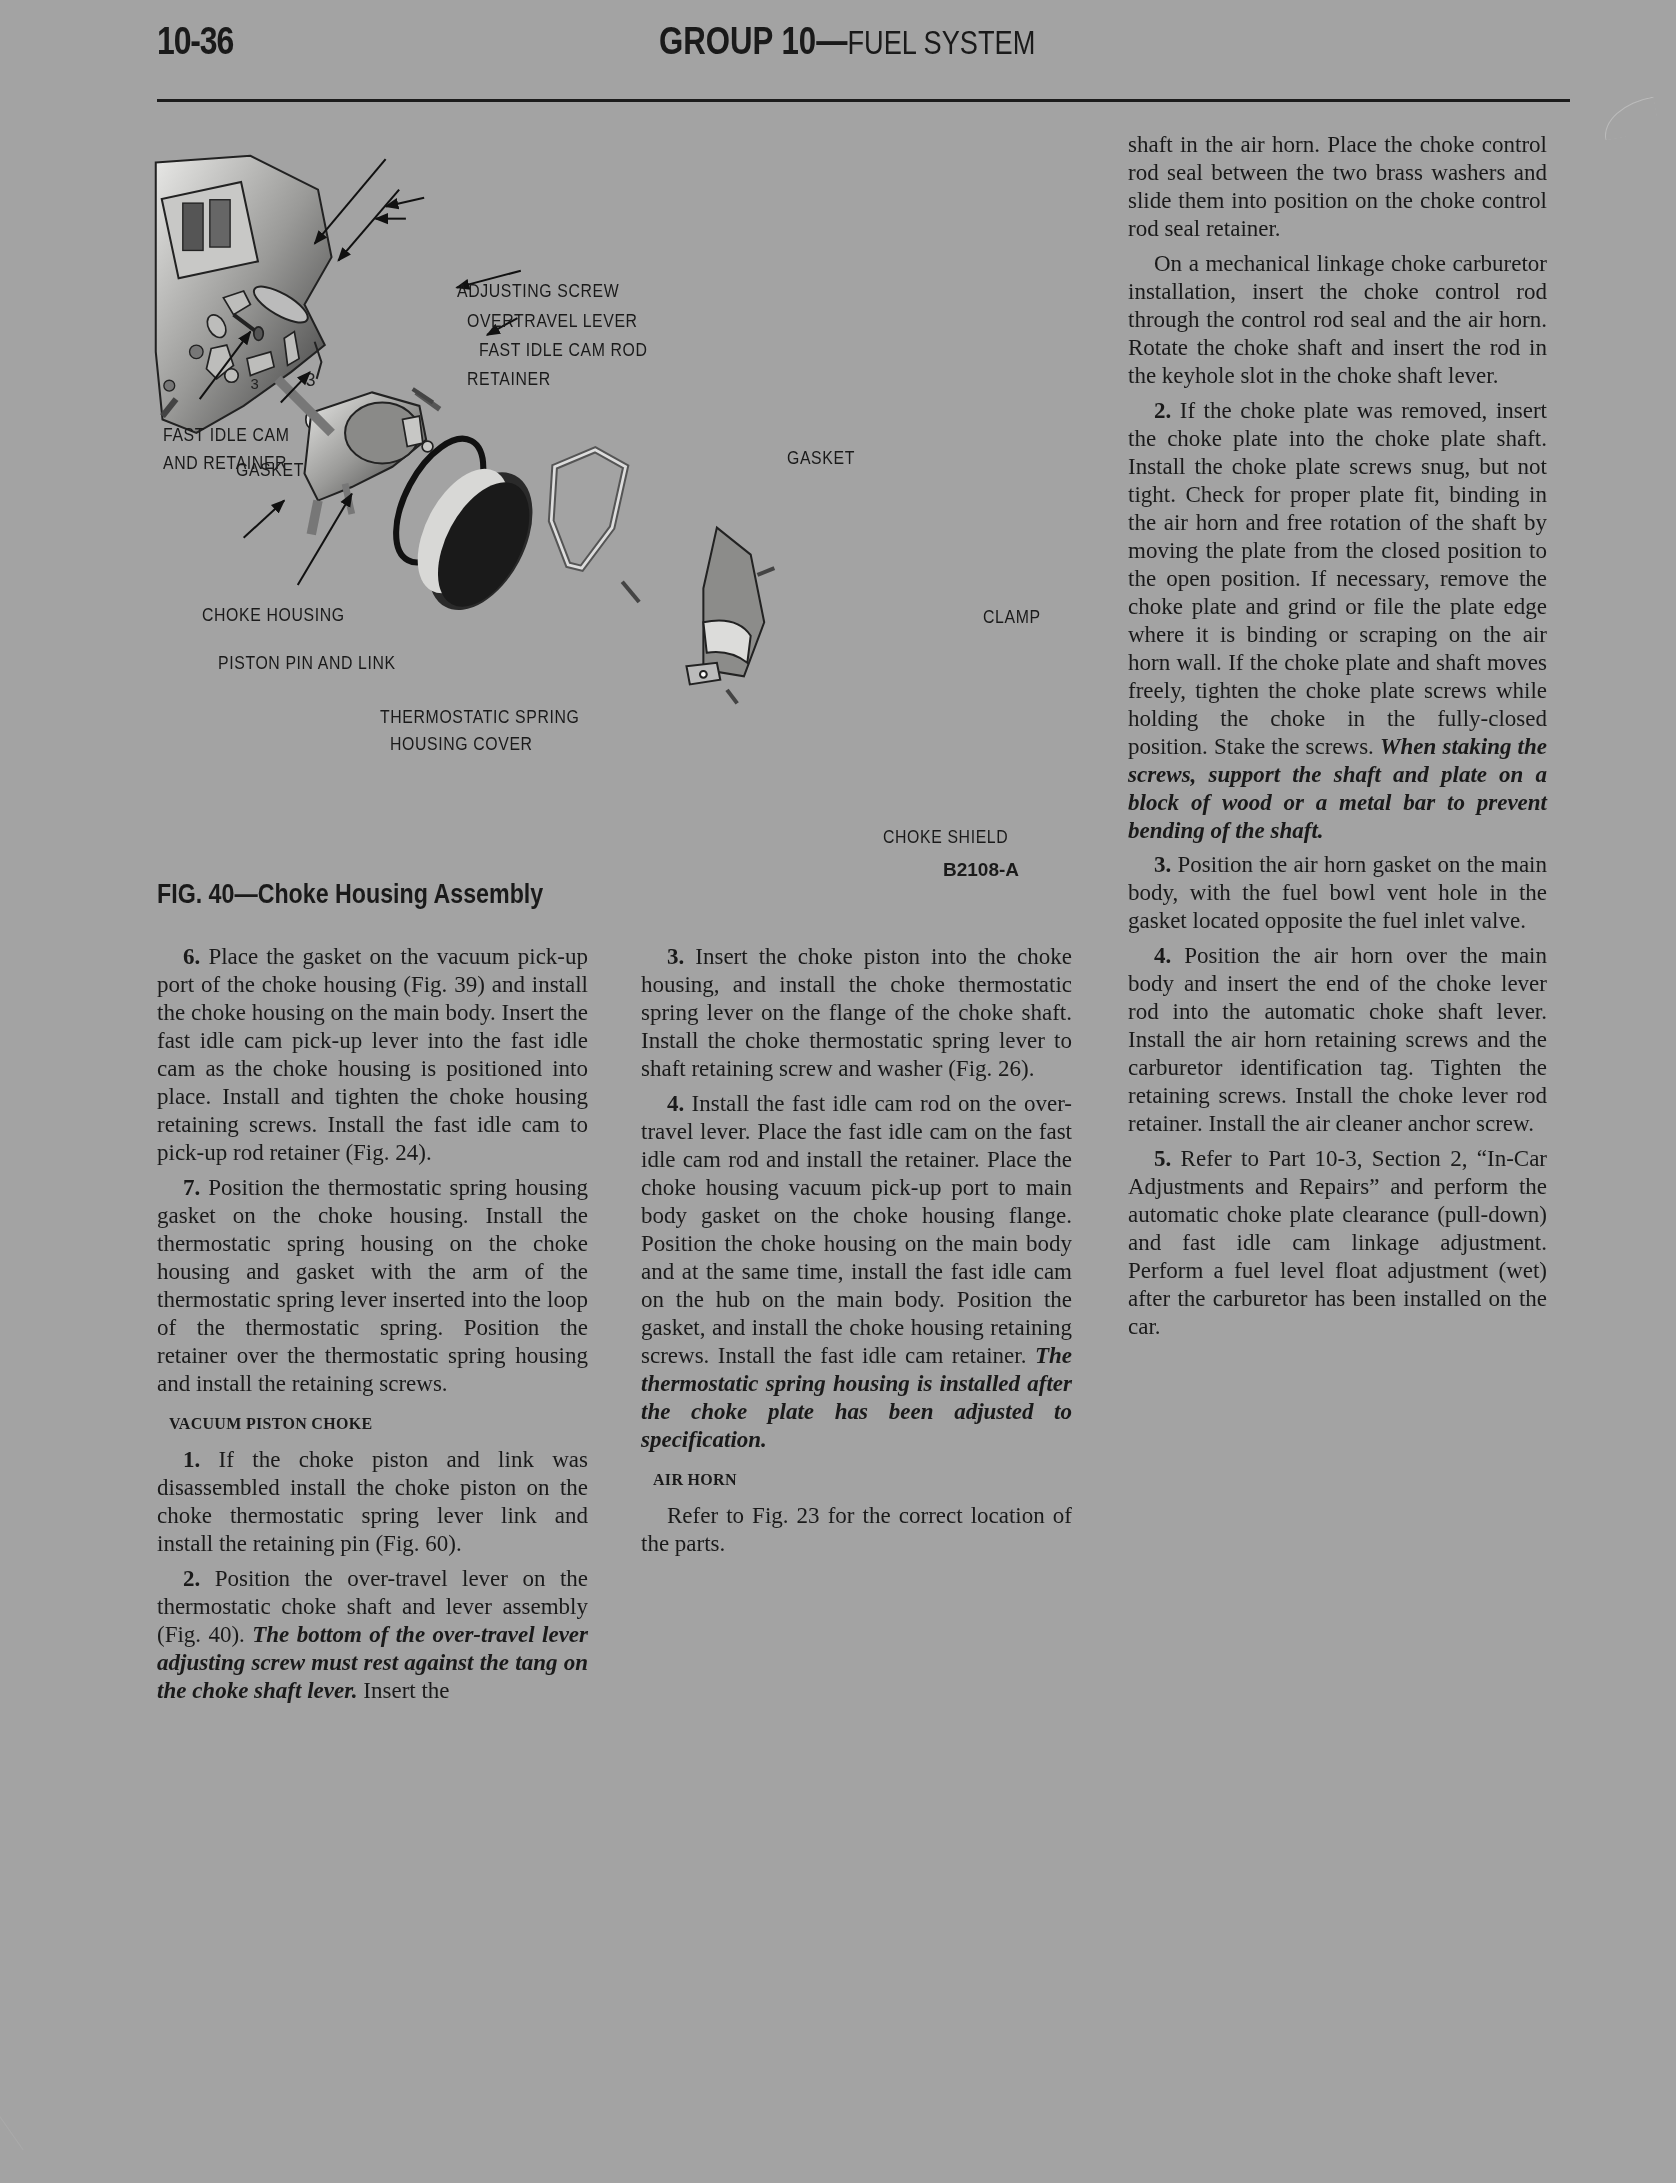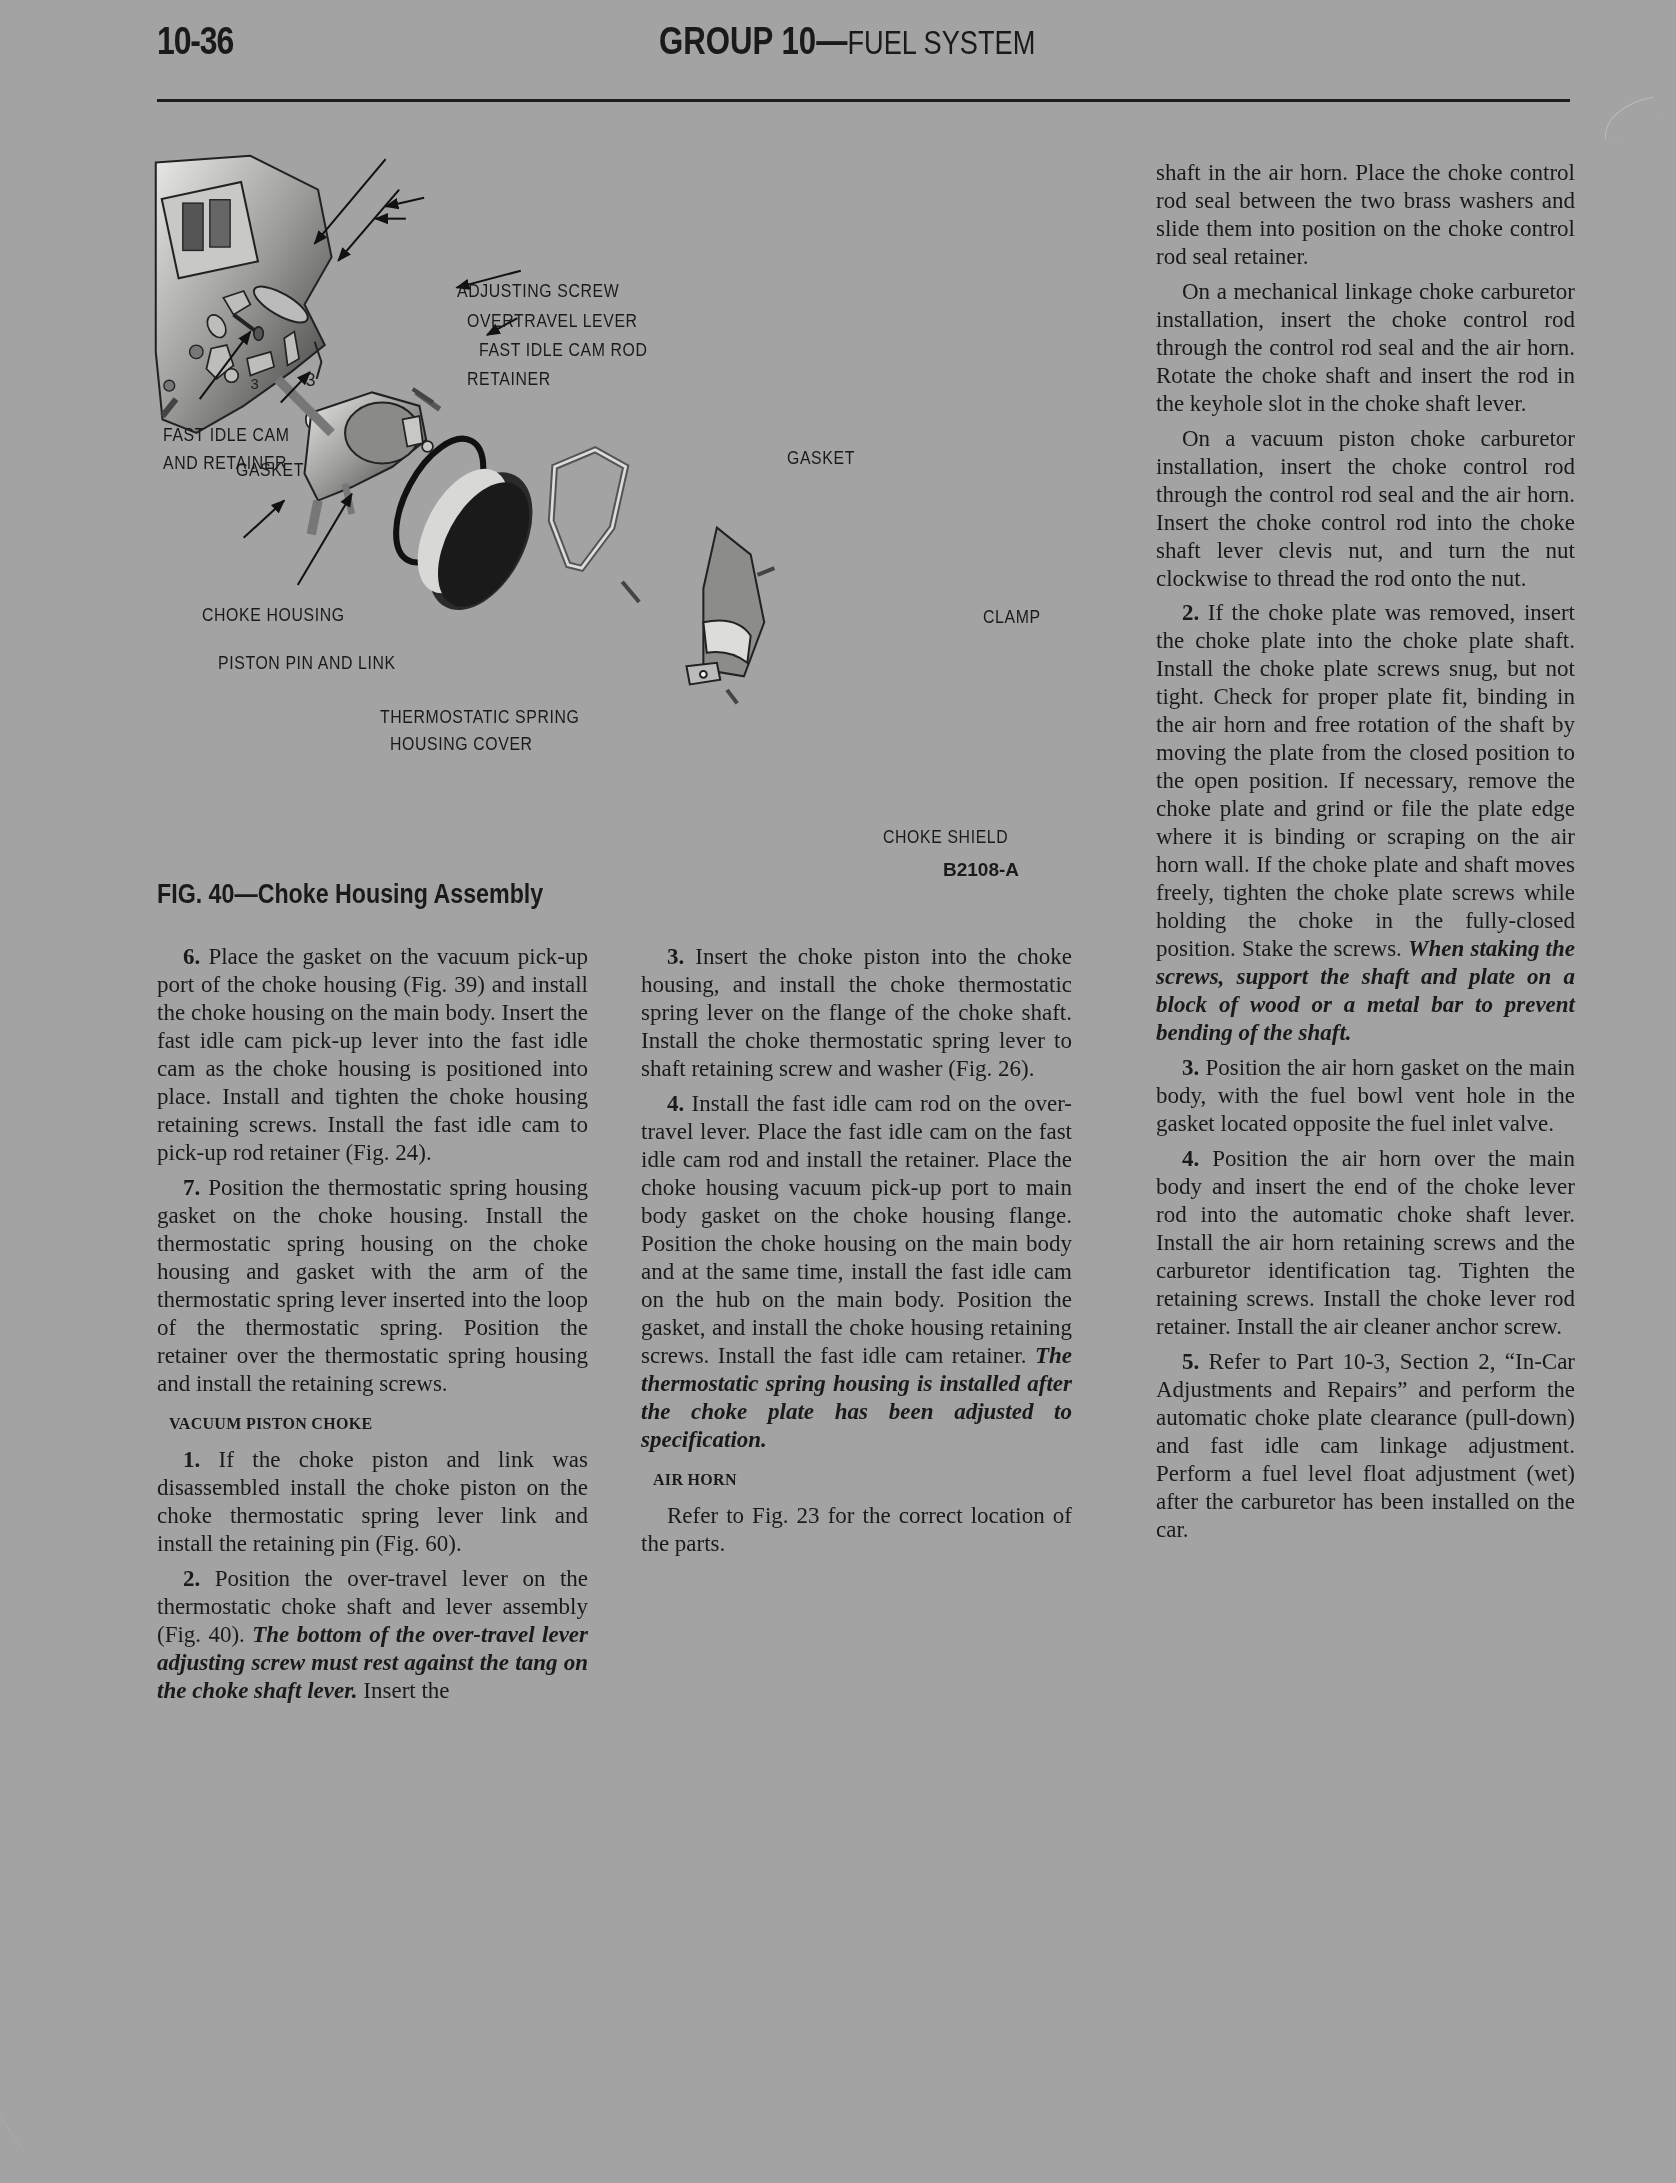--- a/index.html
+++ b/index.html
@@ -22,21 +22,21 @@
 
   
   .col { position: absolute; font-family: "Liberation Serif", serif; font-size: 23px; line-height: 28px; text-align: justify; }
   .col p { margin: 0 0 6.8px 0; text-indent: 26px; }
   .col p.noindent { text-indent: 0; }
   .col h3 { margin: 12px 0 8px 12px; font-family: "Liberation Serif", serif; font-weight: bold; font-size: 16px; letter-spacing: 0.3px; }
   .col .num { font-weight: bold; }
   .col .em { font-weight: bold; font-style: italic; }
   .col-left { left: 157px; top: 943px; width: 431px; }
   .col-mid { left: 641px; top: 943px; width: 431px; }
-  .col-right { left: 1128px; top: 159px; width: 419px; margin-left: 28px; }
+  .col-right { left: 1128px; top: 131px; width: 419px; }
   .scan-mark { position: absolute; left: 0; top: 2116px; width: 41px; height: 1.4px; background: #aaa; transform: rotate(55deg); transform-origin: left top; }
 </style>
 </head>
 <body>
 
 <div class="page">
 
   <div class="hdr-num">10-36</div>
   <div class="hdr-title">
     <span class="grp">GROUP 10</span><span class="grp">—</span><span class="sub">FUEL SYSTEM</span>
@@ -182,21 +182,20 @@
   <div class="col col-mid">
     <p><span class="num">3.</span><span> Insert the choke piston into the choke housing, and install the choke thermostatic spring lever on the flange of the choke shaft. Install the choke thermostatic spring lever to shaft retaining screw and washer (Fig. 26).</span></p>
     <p><span class="num">4.</span><span> Install the fast idle cam rod on the over-travel lever. Place the fast idle cam on the fast idle cam rod and install the retainer. Place the choke housing vacuum pick-up port to main body gasket on the choke housing flange. Position the choke housing on the main body and at the same time, install the fast idle cam on the hub on the main body. Position the gasket, and install the choke housing retaining screws. Install the fast idle cam retainer. </span><span class="em">The thermostatic spring housing is installed after the choke plate has been adjusted to specification.</span></p>
     <h3>AIR HORN</h3>
     <p>Refer to Fig. 23 for the correct location of the parts.</p>
   </div>
 
   <div class="col col-right">
     <p class="noindent">shaft in the air horn. Place the choke control rod seal between the two brass washers and slide them into position on the choke control rod seal retainer.</p>
     <p>On a mechanical linkage choke carburetor installation, insert the choke control rod through the control rod seal and the air horn. Rotate the choke shaft and insert the rod in the keyhole slot in the choke shaft lever.</p>
-    <p>On a vacuum piston choke carburetor installation, insert the choke control rod through the control rod seal and the air horn. Insert the choke control rod into the choke shaft lever clevis nut, and turn the nut clockwise to thread the rod onto the nut.</p>
     <p><span class="num">2.</span><span> If the choke plate was removed, insert the choke plate into the choke plate shaft. Install the choke plate screws snug, but not tight. Check for proper plate fit, binding in the air horn and free rotation of the shaft by moving the plate from the closed position to the open position. If necessary, remove the choke plate and grind or file the plate edge where it is binding or scraping on the air horn wall. If the choke plate and shaft moves freely, tighten the choke plate screws while holding the choke in the fully-closed position. Stake the screws. </span><span class="em">When staking the screws, support the shaft and plate on a block of wood or a metal bar to prevent bending of the shaft.</span></p>
     <p><span class="num">3.</span><span> Position the air horn gasket on the main body, with the fuel bowl vent hole in the gasket located opposite the fuel inlet valve.</span></p>
     <p><span class="num">4.</span><span> Position the air horn over the main body and insert the end of the choke lever rod into the automatic choke shaft lever. Install the air horn retaining screws and the carburetor identification tag. Tighten the retaining screws. Install the choke lever rod retainer. Install the air cleaner anchor screw.</span></p>
     <p><span class="num">5.</span><span> Refer to Part 10-3, Section 2, “In-Car Adjustments and Repairs” and perform the automatic choke plate clearance (pull-down) and fast idle cam linkage adjustment. Perform a fuel level float adjustment (wet) after the carburetor has been installed on the car.</span></p>
   </div>
 
   <div class="scan-mark"></div>
 </div>
 
 

